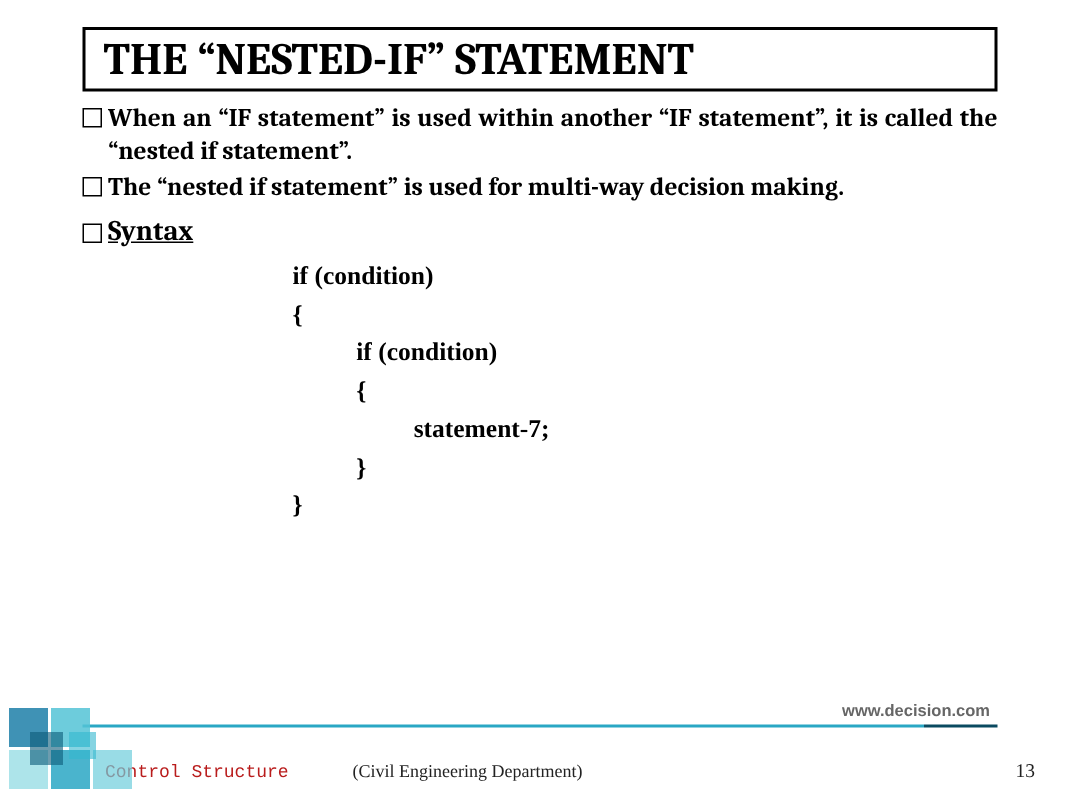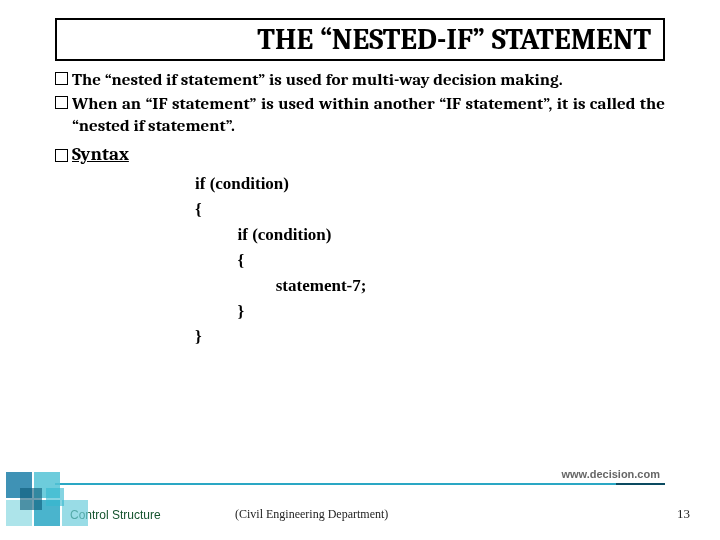--- a/index.html
+++ b/index.html
@@ -21,21 +21,20 @@
     border: 2px solid #000;
     padding: 2px 12px 2px 12px;
     margin: 0 0 8px 0;
   }
   .title {
     font-family: Cambria, Georgia, serif;
     font-weight: bold;
     font-size: 30px;
     color: #000;
     white-space: nowrap;
-    text-align: right;
   }
   .body-text {
     font-family: Cambria, Georgia, serif;
     font-size: 17px;
     font-weight: bold;
     color: #000;
     line-height: 1.3;
     margin-top: 6px;
     text-align: justify;
   }
@@ -90,23 +89,23 @@
     bottom: 60px;
     font-family: Arial, sans-serif;
     font-size: 11px;
     font-weight: bold;
     color: #666;
   }
   .footer-left {
     position: absolute;
     left: 70px;
     bottom: 18px;
-    font-family: Liberation Sans, sans-serif;
+    font-family: Liberation Mono, monospace;
     font-size: 12px;
-    color: #14532d;
+    color: #b91c1c;
   }
   .footer-center {
     position: absolute;
     left: 235px;
     bottom: 18px;
     font-family: 'Times New Roman', serif;
     font-size: 12px;
     color: #222;
   }
   .page-num {
@@ -132,25 +131,25 @@
 
 <div class="slide">
 
   <div class="title-box">
     <div class="title">THE “NESTED-IF” STATEMENT</div>
   </div>
 
   <div class="body-text">
     <div class="bullet-line">
       <span class="bullet-box"></span>
-      <span class="bullet-text">The “nested if statement” is used for multi-way decision making.</span>
+      <span class="bullet-text">When an “IF statement” is used within another “IF statement”, it is called the “nested if statement”.</span>
     </div>
     <div class="bullet-line">
       <span class="bullet-box"></span>
-      <span class="bullet-text">When an “IF statement” is used within another “IF statement”, it is called the “nested if statement”.</span>
+      <span class="bullet-text">The “nested if statement” is used for multi-way decision making.</span>
     </div>
   </div>
 
   <div class="syntax-head">
     <span class="bullet-box" style="margin-top:2px;"></span>
     <span class="syntax-label">Syntax</span>
   </div>
 
   <div class="code-block">
     <div class="code-line">if (condition)</div>

